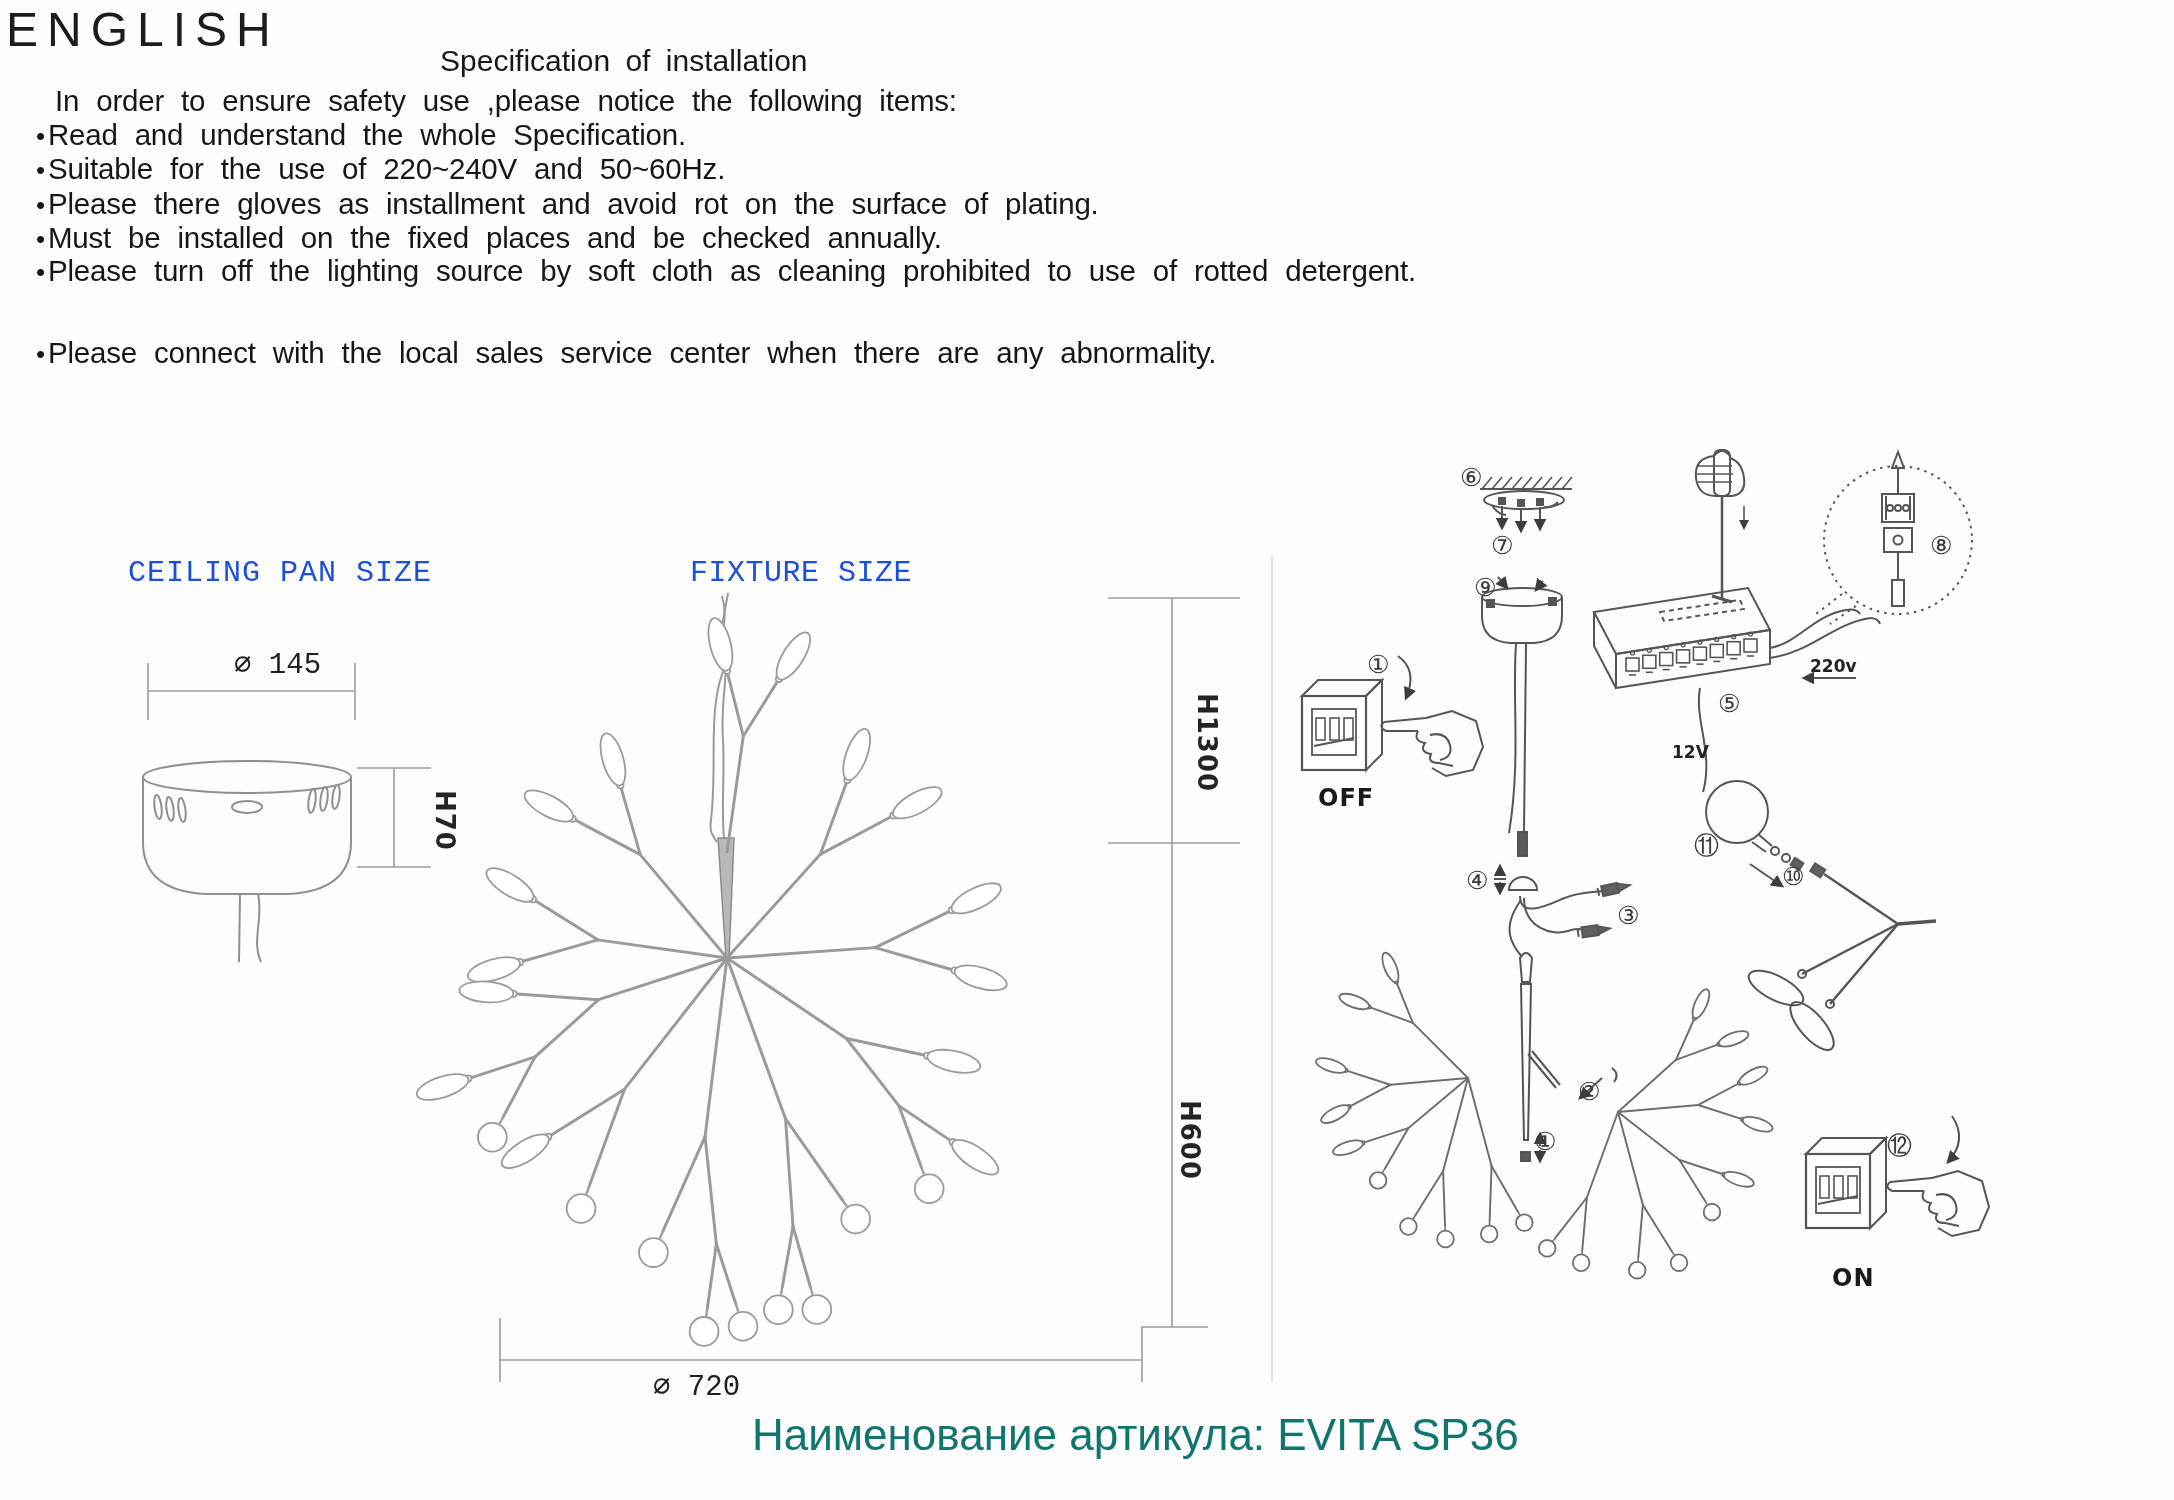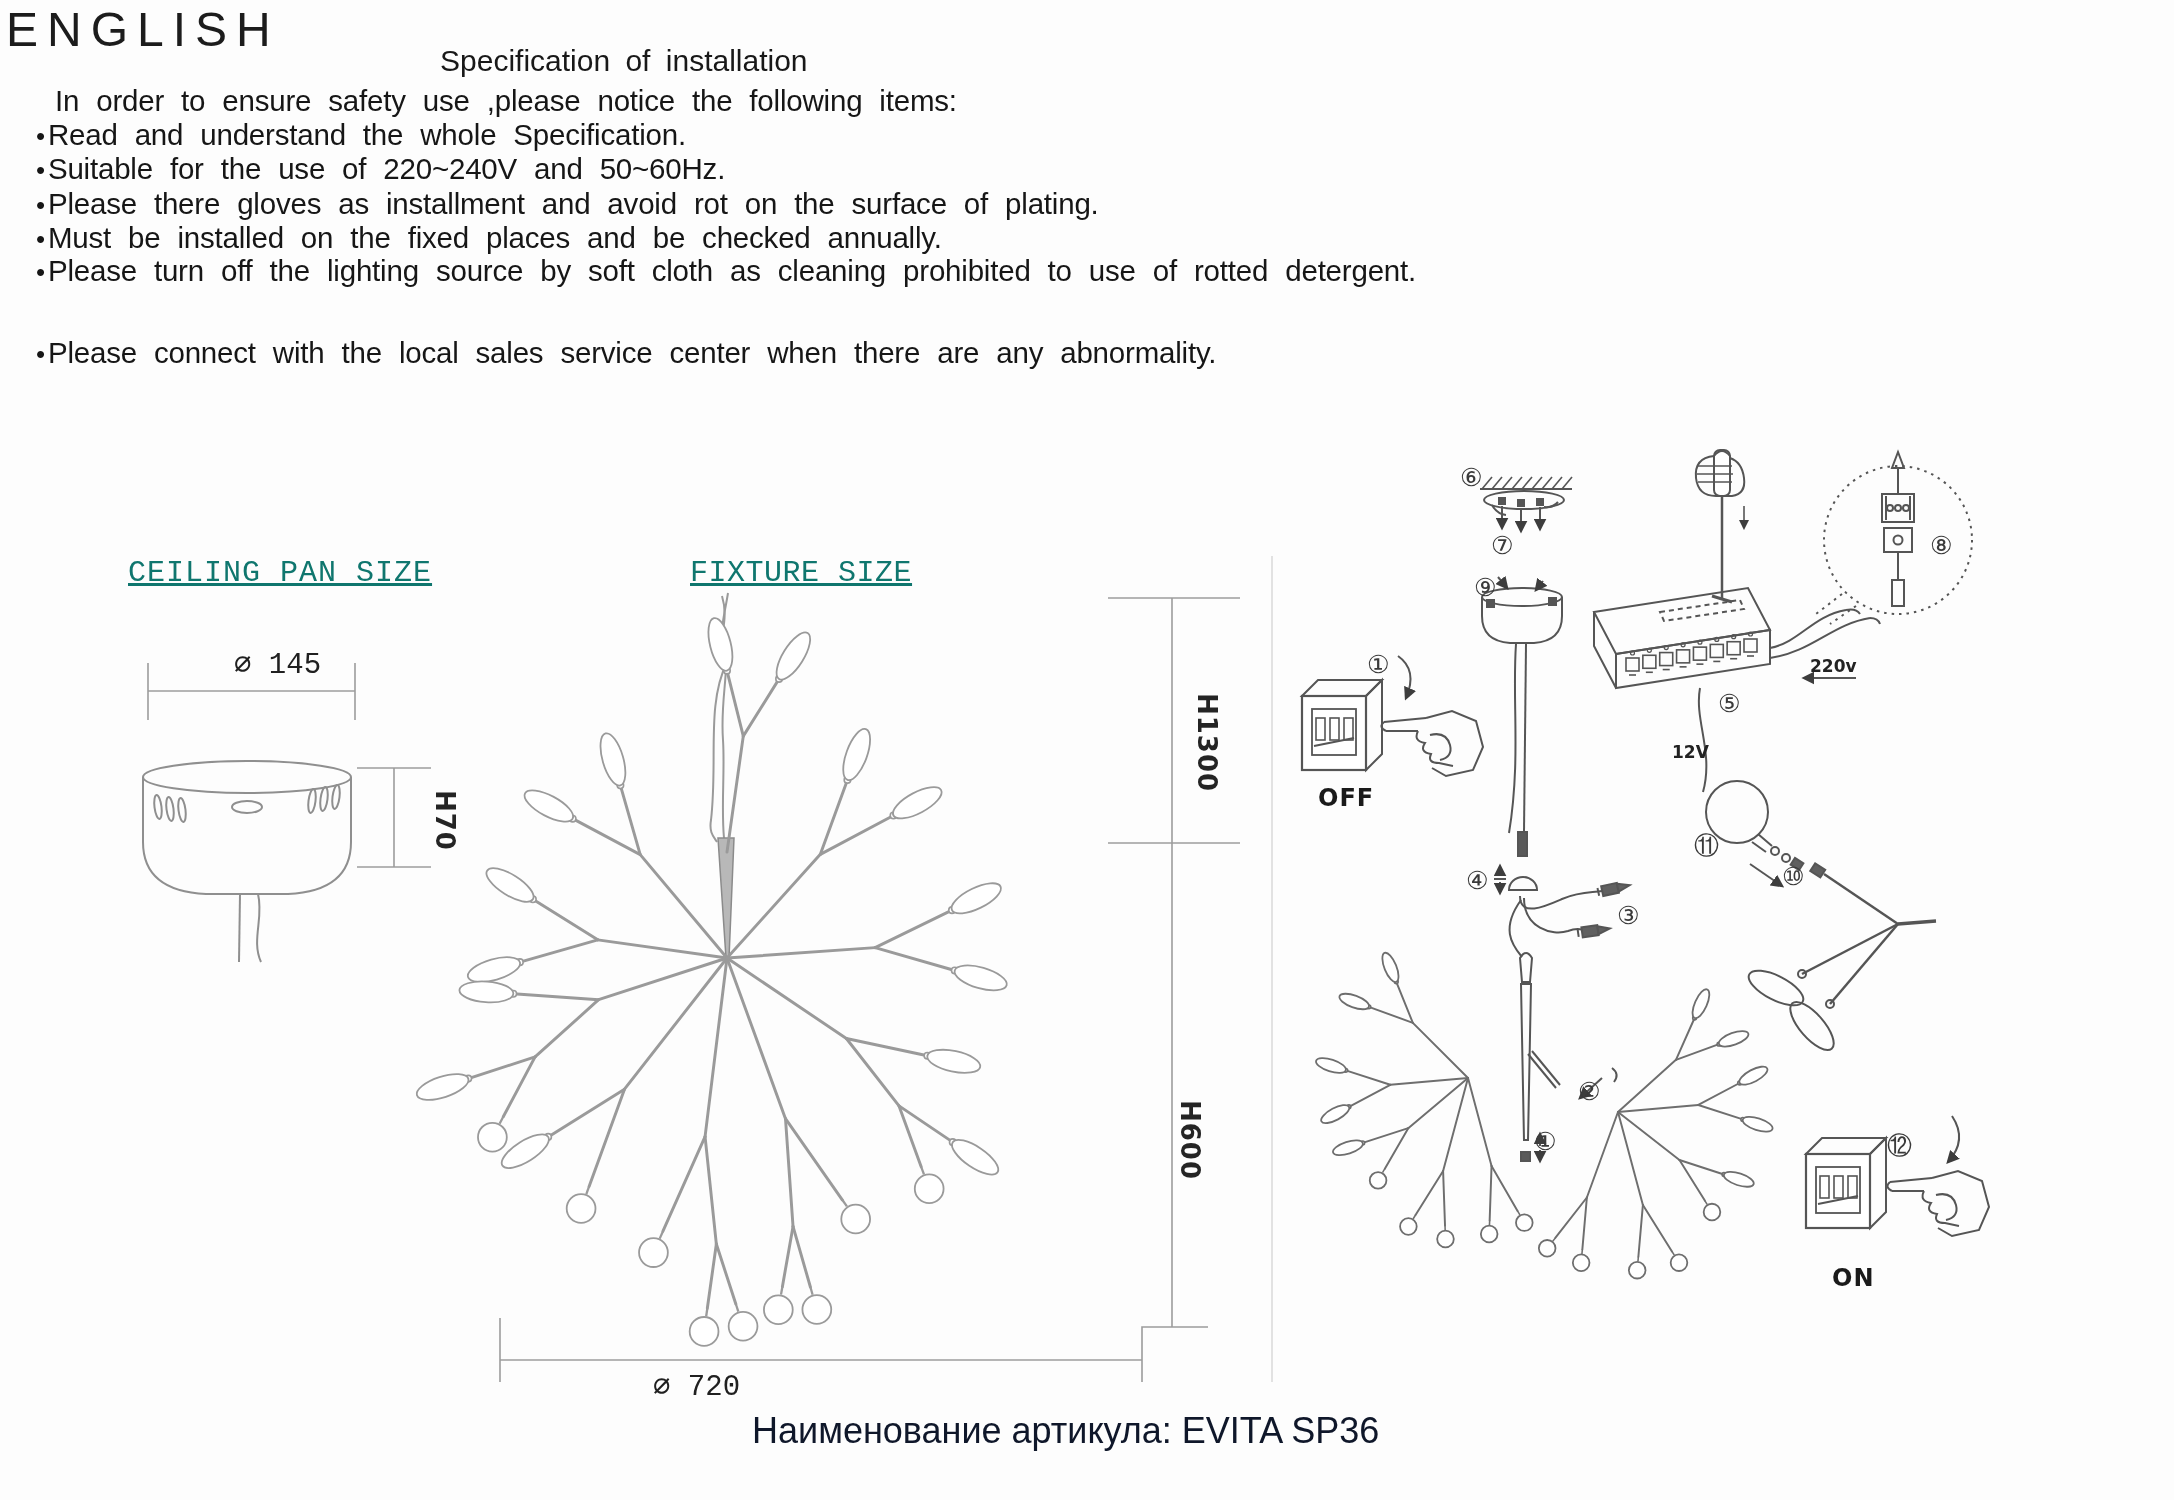--- a/index.html
+++ b/index.html
@@ -5,28 +5,28 @@
   html,body{margin:0;padding:0;}
   body{
     width:2174px;height:1500px;position:relative;background:#fdfdfd;
     font-family:"Liberation Sans",sans-serif;color:#141414;overflow:hidden;
   }
   .t{position:absolute;white-space:nowrap;}
   .lang{font-size:48px;letter-spacing:9px;color:#1c1c1c;}
   .spec-title{font-size:30px;word-spacing:7px;color:#181818;}
   .body-line{font-size:29.5px;word-spacing:9px;letter-spacing:-0.2px;color:#161616;}
   .bullet{margin-right:3px;font-size:26px;}
-  .mono{font-family:"Liberation Mono","DejaVu Sans Mono",monospace;font-size:30px;color:#0f766e;letter-spacing:1px;text-decoration:underline;}
+  .mono{font-family:"Liberation Mono","DejaVu Sans Mono",monospace;font-size:30px;color:#1d4ed8;letter-spacing:1px;}
   .mono-small{font-family:"Liberation Mono","DejaVu Sans Mono",monospace;font-size:29px;color:#202020;margin-left:38px;}
   .dim-label{font-family:"DejaVu Sans",sans-serif;font-weight:bold;font-size:26px;color:#242424;letter-spacing:1px;}
   .rot{transform:rotate(90deg);transform-origin:left top;}
   .badge{font-size:25px;color:#3a3a3a;font-family:"DejaVu Sans",sans-serif;}
   .small-label{font-family:"DejaVu Sans",sans-serif;font-weight:bold;font-size:17px;color:#222;}
   .switch-label{font-family:"DejaVu Sans",sans-serif;font-weight:bold;font-size:24px;color:#1a1a1a;letter-spacing:1px;}
-  .caption{font-size:36px;color:#0f172a;}
+  .caption{font-size:44px;color:#0f766e;}
   svg.art{position:absolute;left:0;top:0;pointer-events:none;}
 </style>
 </head>
 <body>
 
 <svg class="art" width="2174" height="1500" viewBox="0 0 2174 1500">
   <defs>
     <marker id="arr" viewBox="0 0 10 10" refX="8" refY="5" markerWidth="6.5" markerHeight="6.5" orient="auto-start-reverse">
       <path d="M0 0 L10 5 L0 10 Z" fill="#3d3d3d"></path>
     </marker>

